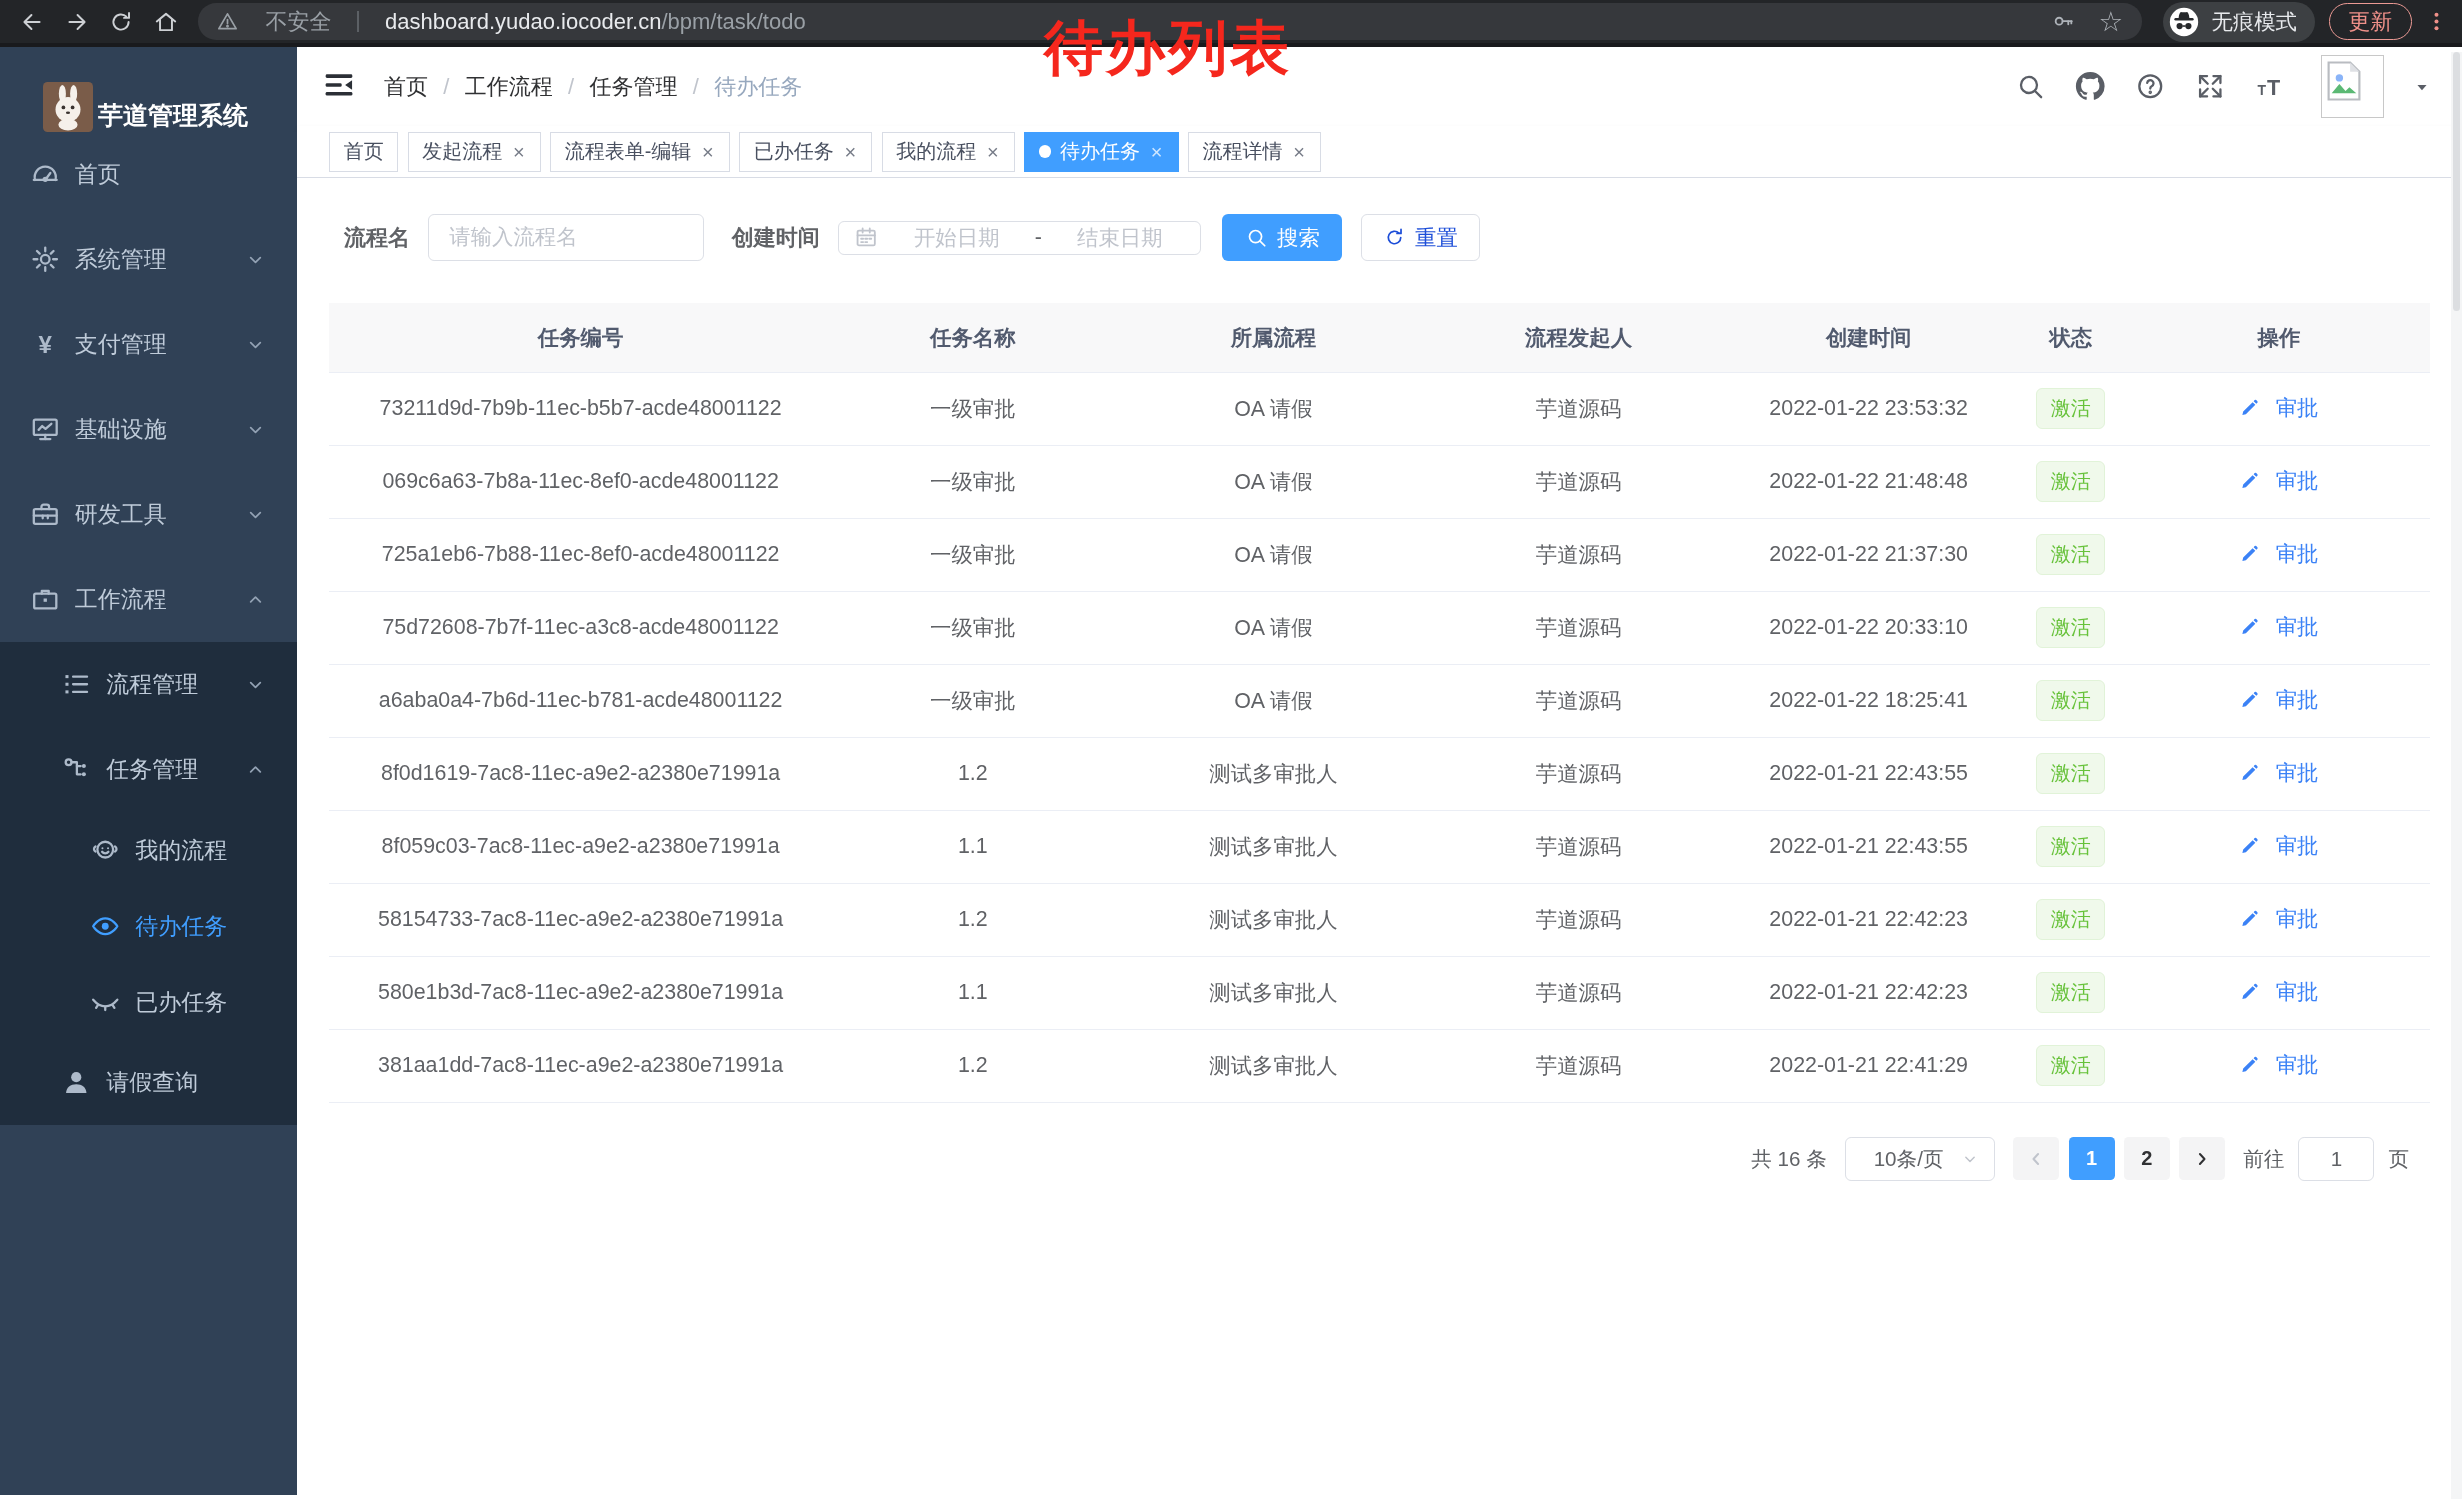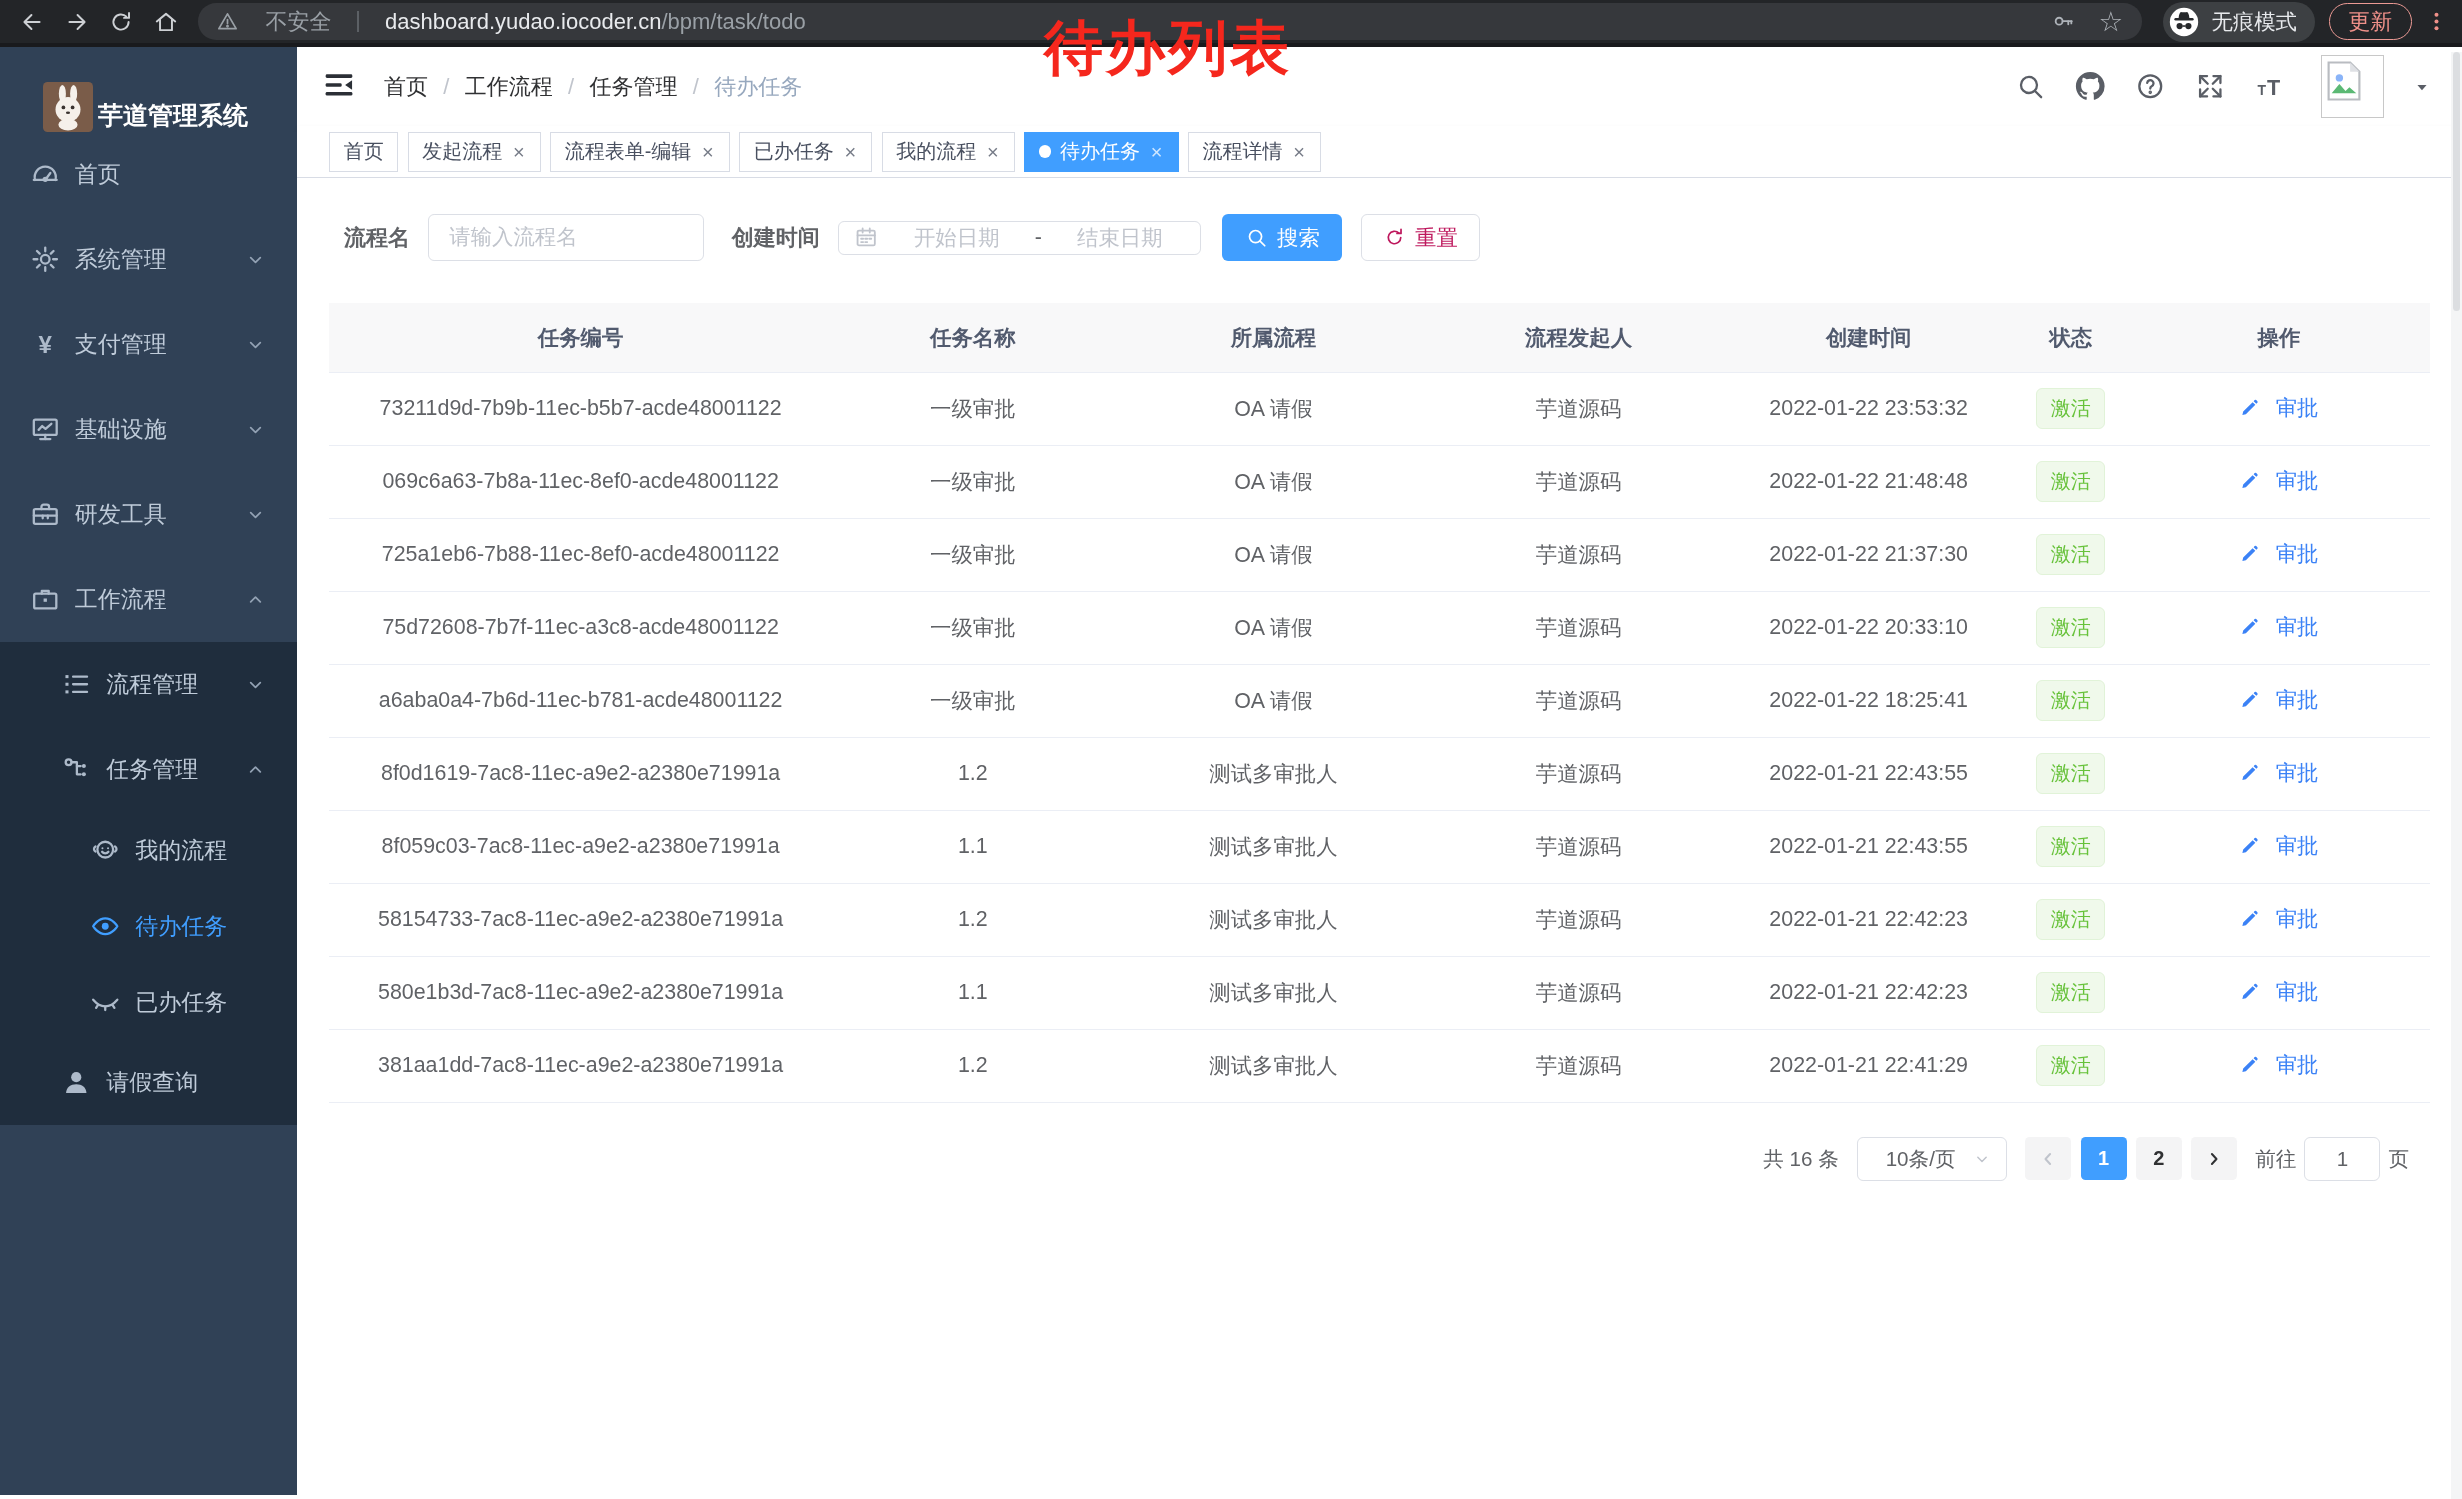--- a/index.html
+++ b/index.html
@@ -89,21 +89,21 @@
   .ml36{margin-left:27.5px;}
   .date-range{width:363px;height:34px;border:1.5px solid #dcdfe6;border-radius:6.1px;display:flex;
     align-items:center;padding:0 15.3px;gap:13px;color:#c0c4cc;font-size:21.4px;}
   .date-range .cal{color:#c0c4cc;}  .date-range .cal svg{width:24.4px;height:24.4px;}
   .date-range .ph{flex:1;text-align:center;}
   .date-range .sep{color:#606266;}
   .btn{height:47px;border-radius:6.1px;display:flex;align-items:center;gap:9.2px;font-size:21.4px;
     padding:0 21.4px;cursor:pointer;border:1.5px solid transparent;white-space:nowrap;}
   .btn svg{width:23px;height:23px;}
   .btn-primary{background:#409eff;color:#fff;margin-left:21.4px;}
-  .btn-plain{background:#fff;border-color:#dcdfe6;color:#be185d;margin-left:18.3px;}
+  .btn-plain{background:#fff;border-color:#dcdfe6;color:#1d4ed8;margin-left:18.3px;}
 
   table.grid{width:2101px;border-collapse:collapse;table-layout:fixed;font-size:21.4px;color:#606266;}
   .grid th{background:#f8f8f9;color:#515a6e;font-weight:700;height:69px;text-align:center;
     border-bottom:1.5px solid #ebeef5;font-size:21.4px;}
   .grid td{height:73px;text-align:center;border-bottom:1.5px solid #ebeef5;overflow:hidden;white-space:nowrap;}
   .c1{width:503px;} .c2{width:281px;} .c3{width:320px;} .c4{width:290px;}
   .c5{width:290px;} .c6{width:114px;} .c7{width:302px;}
   .tag-success{display:inline-block;height:41px;line-height:38px;padding:0 13.7px;background:#f0f9eb;
     border:1.5px solid #e1f3d8;color:#67c23a;border-radius:6.1px;font-size:20px;}
   .action-link{color:#3b82f6;display:inline-flex;align-items:center;gap:15px;font-size:21.4px;
@@ -117,21 +117,21 @@
     align-items:center;padding:0 13.7px 0 18.3px;color:#606266;gap:7.6px;}
   .pg-select .txt{flex:1;text-align:center;}
   .pg-select .chev{color:#c0c4cc;} .pg-select .chev svg{width:20px;height:20px;}
   .pg-btn{min-width:46px;height:43px;background:#f4f4f5;color:#303133;border-radius:4.6px;
     display:flex;align-items:center;justify-content:center;font-weight:700;font-size:20px;
     padding:0 7.6px;cursor:pointer;}
   .pg-btn svg{width:20px;height:20px;}
   .pg-btn.prev{color:#c0c4cc;}
   .pg-btn.active{background:#409eff;color:#fff;}
   .pg-group{display:flex;gap:9.2px;}
-  .goto{display:flex;align-items:center;gap:8px;}
+  .goto{display:flex;align-items:center;gap:14px;}
   .goto input{width:76px;height:44px;border:1.5px solid #dcdfe6;border-radius:6.1px;text-align:center;
     font-size:20.6px;color:#606266;outline:none;font-family:inherit;}
 
   
   .scrollbar{position:absolute;top:52px;right:0;width:10.7px;height:1448px;background:#f4f5f6;}
   .scrollbar .thumb{width:7.6px;margin:0 auto;height:259px;background:#dcdee1;border-radius:4.6px;}
 </style>
 </head>
 <body>
 

